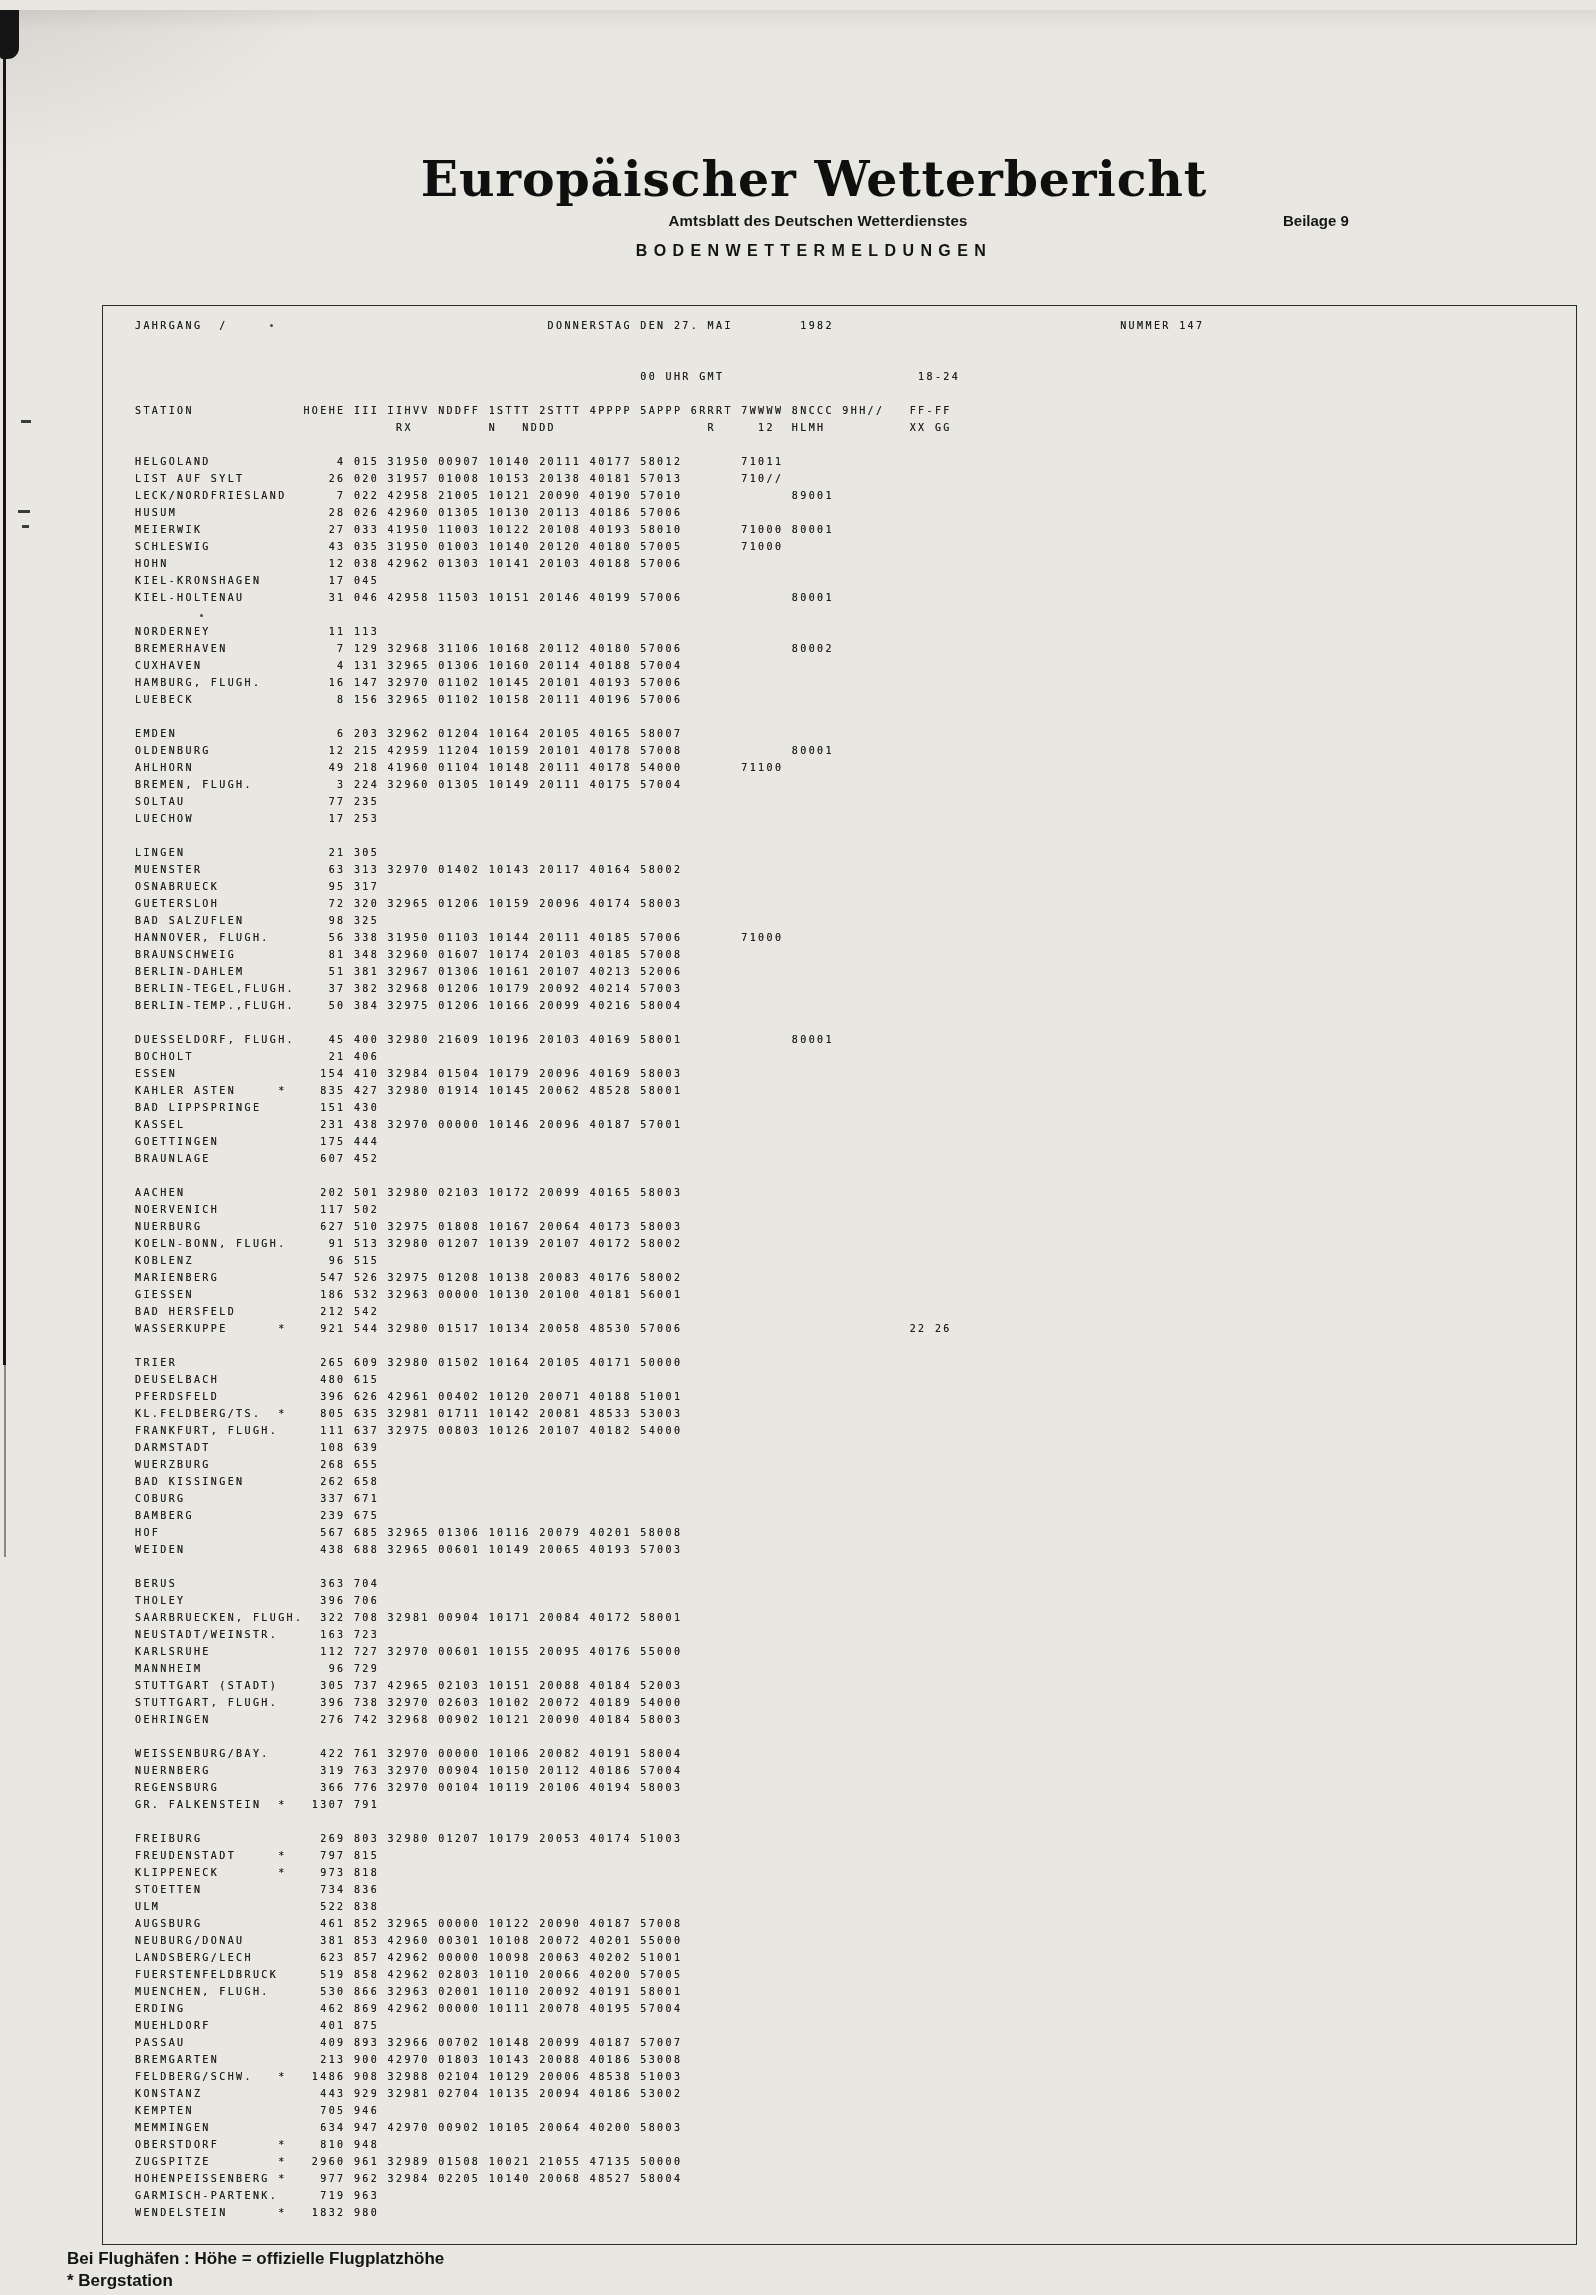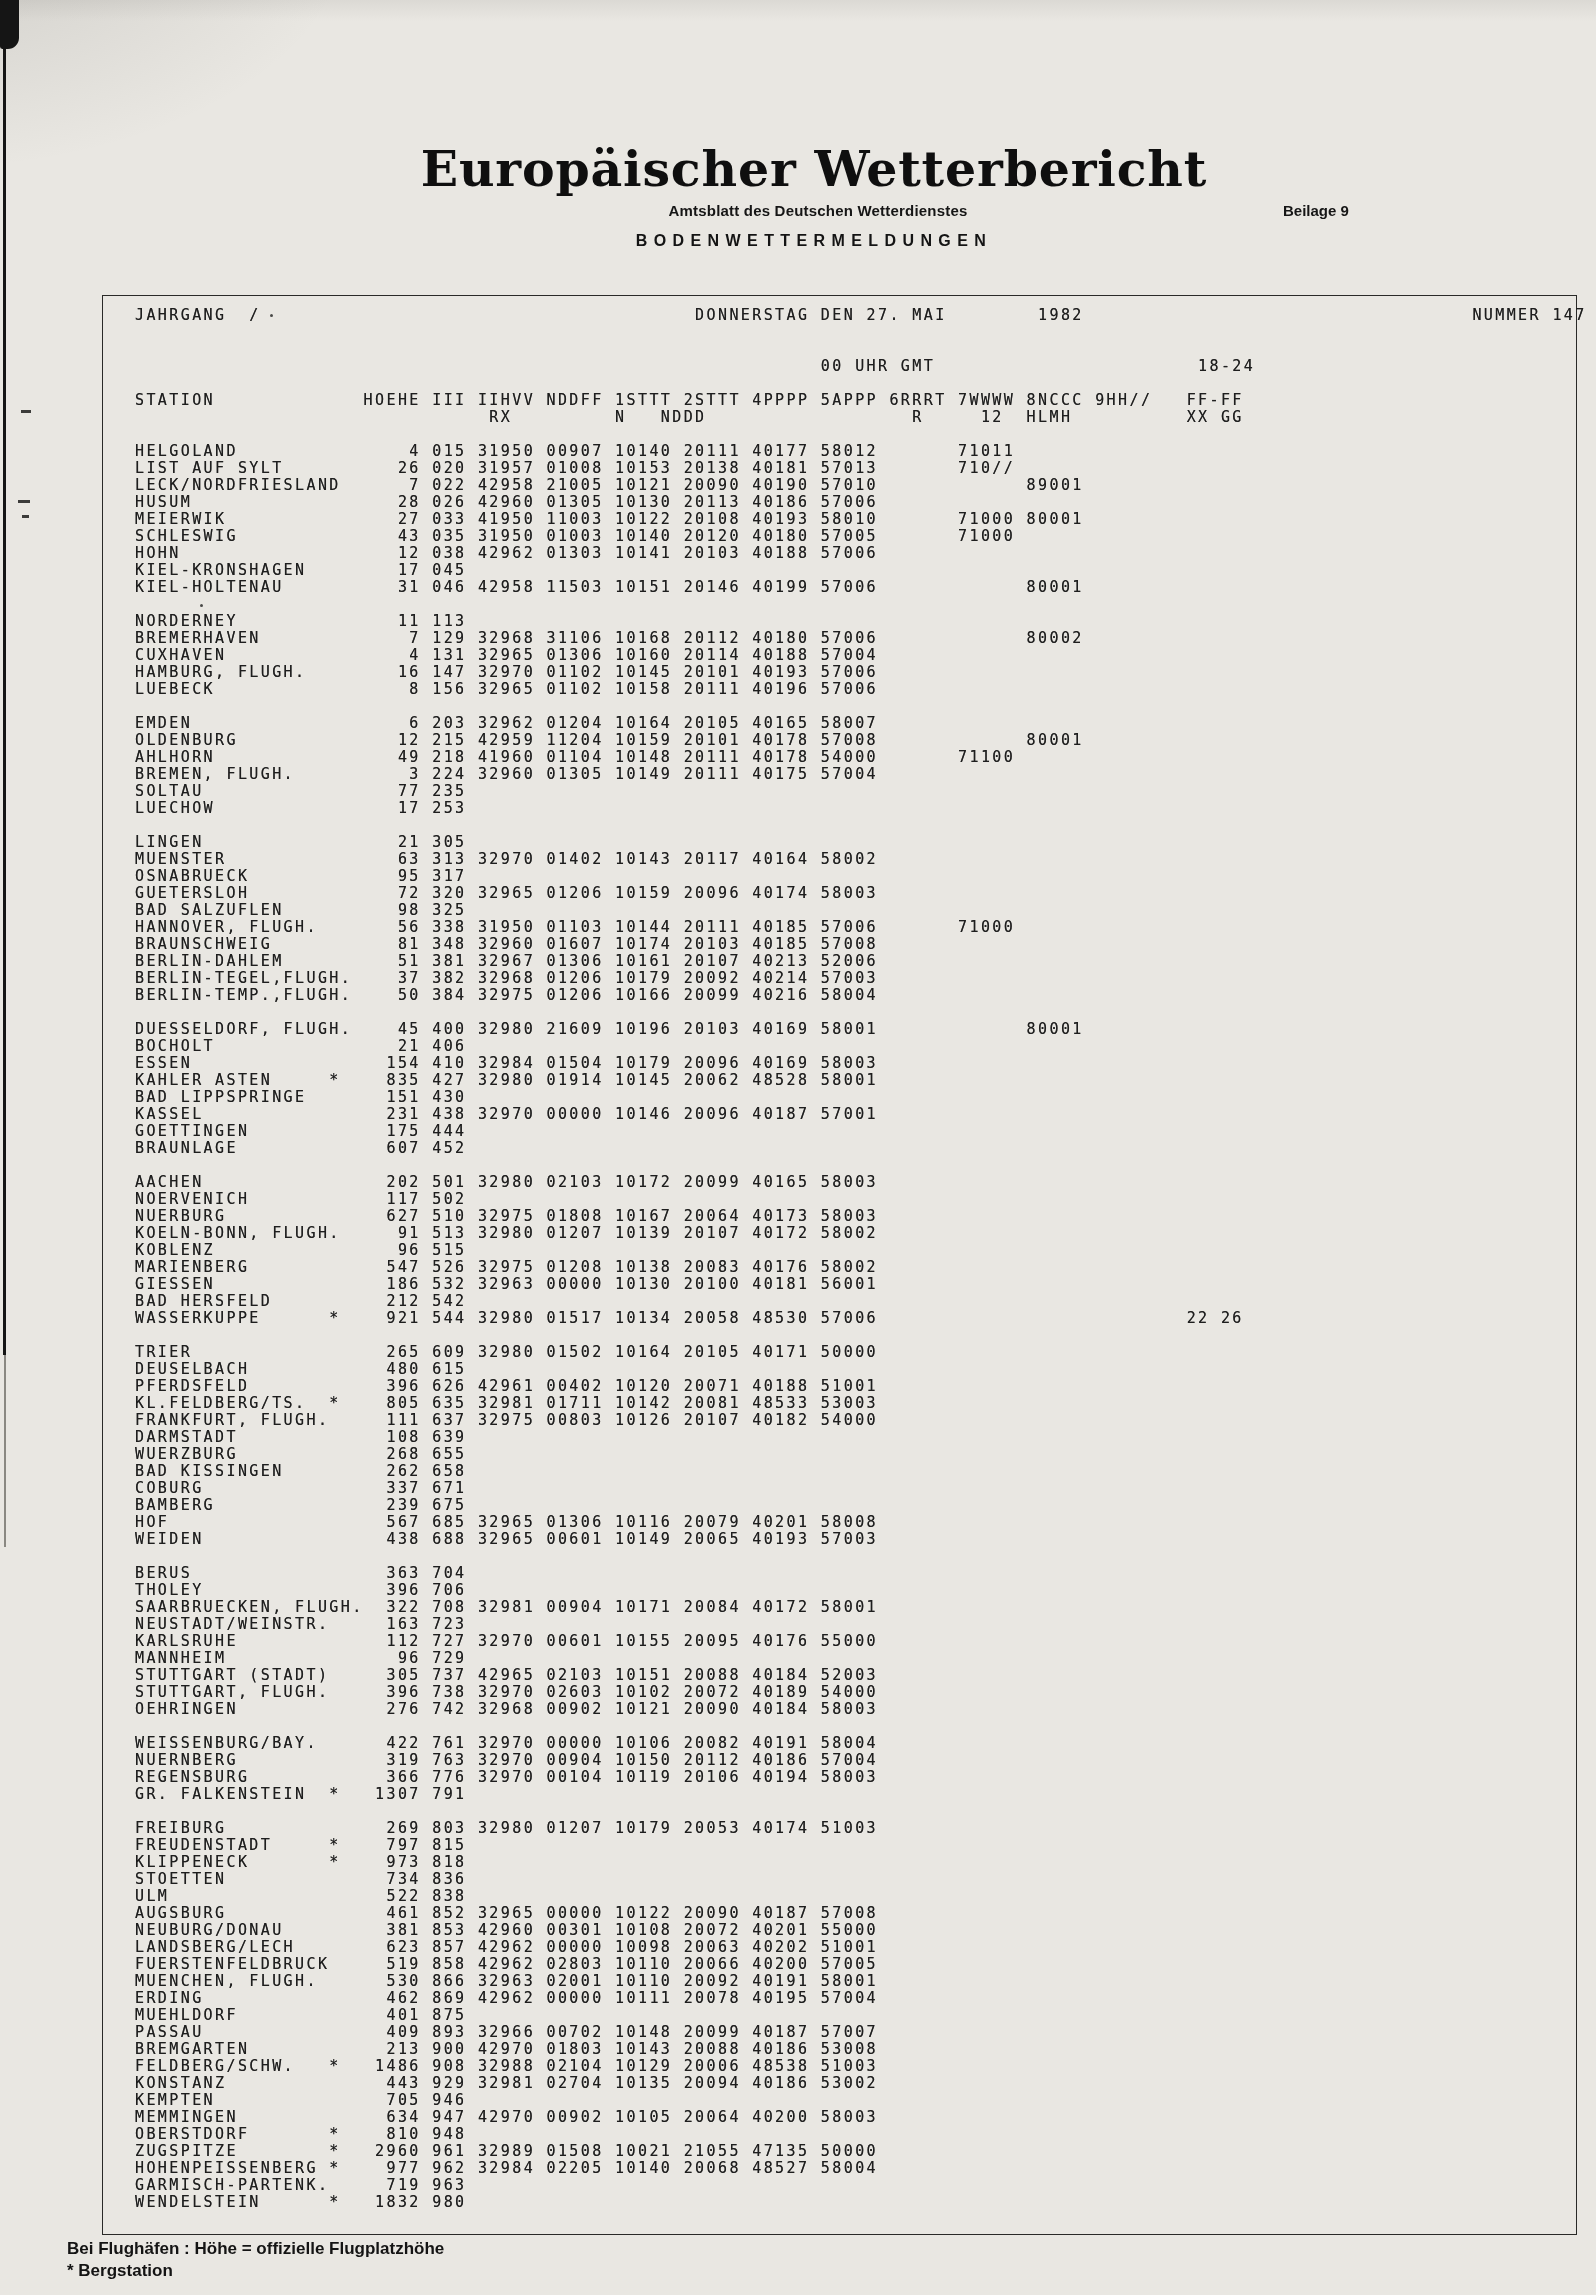--- a/index.html
+++ b/index.html
@@ -1,21 +1,21 @@
 <!DOCTYPE html>
 <html style="font-size:12.8px"><head>
 <meta charset="utf-8">
 <style>
   *{margin:0;padding:0;box-sizing:border-box;}
   html{background:#d8d6d1;}
   body{width:1596px;height:2295px;position:relative;overflow:hidden;
        background:#e9e7e2;color:#1c1c1c;font-family:"Liberation Sans",sans-serif;}
   .page{position:absolute;inset:0;
         background:radial-gradient(ellipse 718px 399px at -5% -3%, rgba(90,88,82,0.18), transparent 60%),
-                   linear-gradient(180deg, rgba(120,118,112,0.12), transparent 21px);}
+                   linear-gradient(180deg, rgba(120,118,112,0.12), transparent 21px);margin-top:10px;}
   
   .artifact{position:absolute;background:#151515;}
   .left-line{left:3.2px;top:0;width:2.4px;height:1355px;}
   .left-line2{left:4px;top:1355px;width:1.6px;height:192px;background:#8a8882;}
   .corner-smudge{left:0;top:0;width:19px;height:49px;border-radius:0 0 11.2px 2.4px;}
   .dash{background:#3c3c3a;}
   .d1{left:21px;top:410px;width:10.4px;height:3.2px;}
   .d2{left:18.4px;top:500px;width:12px;height:3.2px;}
   .d3{left:21.6px;top:515px;width:7.2px;height:3.2px;}
   .speck{position:absolute;background:#4a4a48;width:3.2px;height:3.2px;border-radius:1.6px;}
@@ -27,21 +27,21 @@
          letter-spacing:0.8px;color:#0f0f0f;}
   .subtitle{position:absolute;top:202px;left:0;width:1636px;text-align:center;
             font-weight:700;font-size:15px;letter-spacing:0.2px;color:#161616;}
   .supplement{position:absolute;top:202px;left:1283px;font-weight:700;font-size:15px;color:#161616;}
   .section{position:absolute;top:232px;left:0;width:1628px;text-align:center;
            font-weight:700;font-size:16px;letter-spacing:6.4px;color:#141414;}
   
   .databox{position:absolute;left:102px;top:295px;width:1475px;height:1940px;
            border:1.6px solid #2a2a28;}
   .mono{position:absolute;left:0;top:0;padding:11.2px 0 0 32px;
-        font-family:"DejaVu Sans Mono",monospace;font-size:15px;letter-spacing:2.4px;
+        font-family:"DejaVu Sans Mono",monospace;font-size:10px;letter-spacing:2.4px;
         line-height:17px;white-space:pre;color:#1e1e1e;
         text-shadow:0 0 0.4px rgba(25,25,25,0.65);}
   .ln{height:17px;}
   
   .footnotes{position:absolute;left:67px;top:2238px;font-weight:700;font-size:17px;
              line-height:21.6px;color:#141414;}
 </style>
 </head>
 <body>
 

